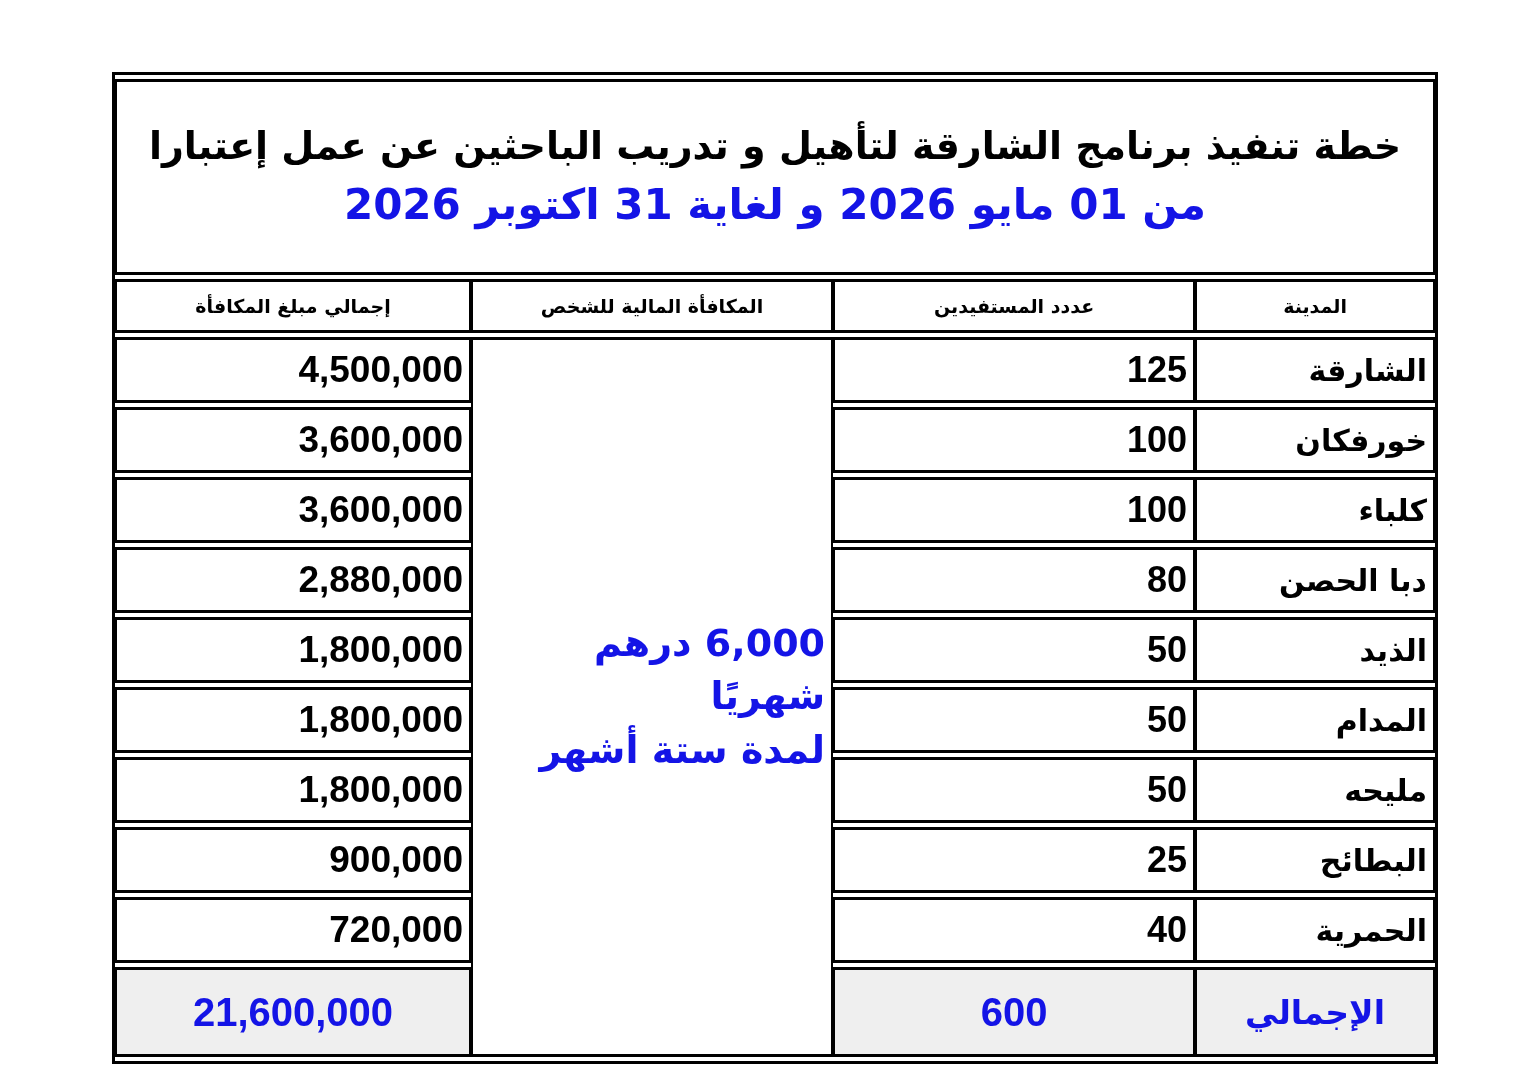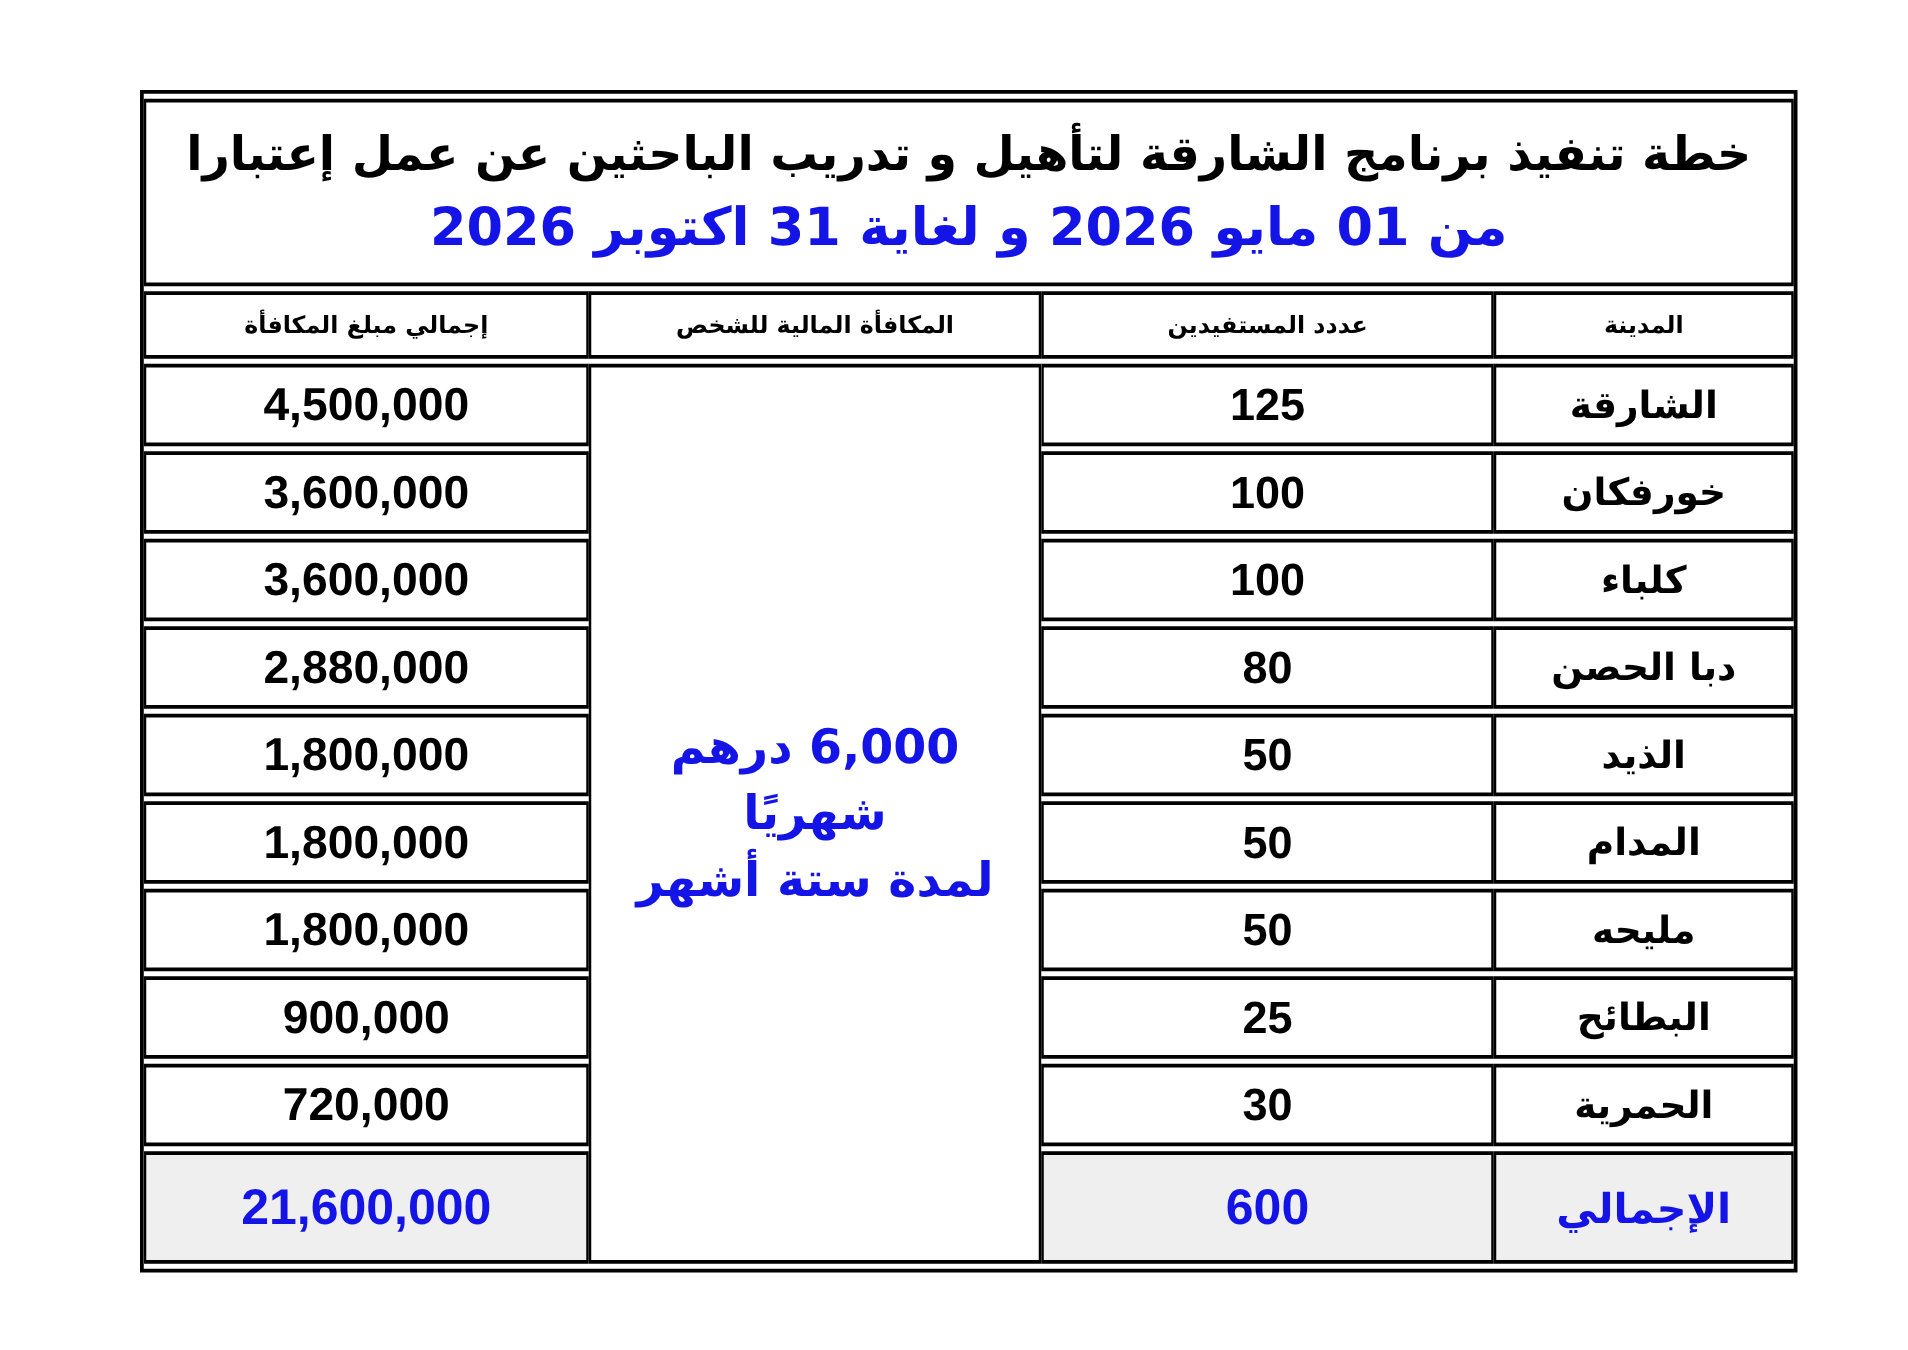--- a/index.html
+++ b/index.html
@@ -32,21 +32,21 @@
     border: solid #000000;
     border-width: 3px 2px;
     box-sizing: border-box;
     text-align: center;
     vertical-align: middle;
     padding: 0 6px;
     overflow: hidden;
   }
   
   td.title-cell {
-    height: 150px;
+    height: 196px;
     line-height: 1.25;
   }
   .title-line1 {
     color: #000000;
     font-weight: 900;
     font-size: 38px;
     letter-spacing: 0.5px;
   }
   .title-line2 {
     color: #1414e6;
@@ -57,20 +57,21 @@
   
   tr.header-row td {
     height: 54px;
     font-weight: 900;
     font-size: 19px;
     color: #000000;
   }
   
   tr.data-row td {
     height: 66px;
+    text-align: right;
   }
   td.city-cell {
     font-weight: 700;
     font-size: 30px;
     color: #000000;
   }
   td.num-cell {
     font-family: Liberation Sans, sans-serif;
     font-weight: bold;
     font-size: 36px;
@@ -177,21 +178,21 @@
       <td class="num-cell">50</td>
       <td class="total-amount-cell">1,800,000</td>
     </tr>
     <tr class="data-row">
       <td class="city-cell">البطائح</td>
       <td class="num-cell">25</td>
       <td class="total-amount-cell">900,000</td>
     </tr>
     <tr class="data-row">
       <td class="city-cell">الحمرية</td>
-      <td class="num-cell">30</td>
+      <td class="num-cell">40</td>
       <td class="total-amount-cell">720,000</td>
     </tr>
 
     <tr class="total-row">
       <td class="label-total">الإجمالي</td>
       <td class="num-cell">600</td>
       <td class="total-amount-cell">21,600,000</td>
     </tr>
   </tbody>
     </table>

